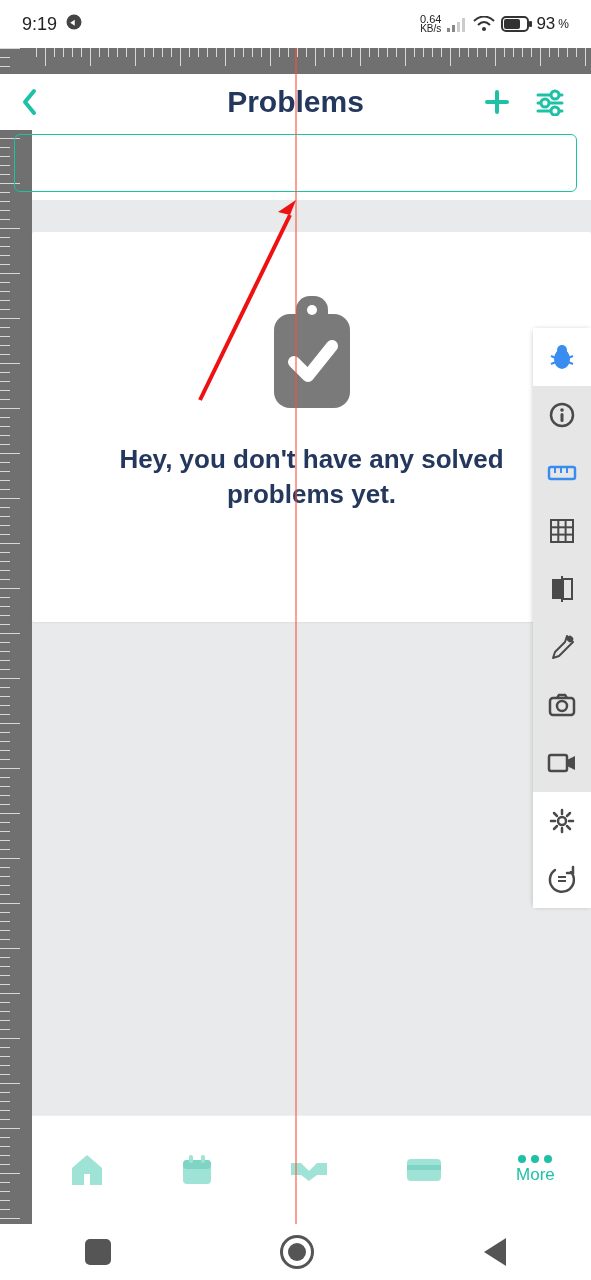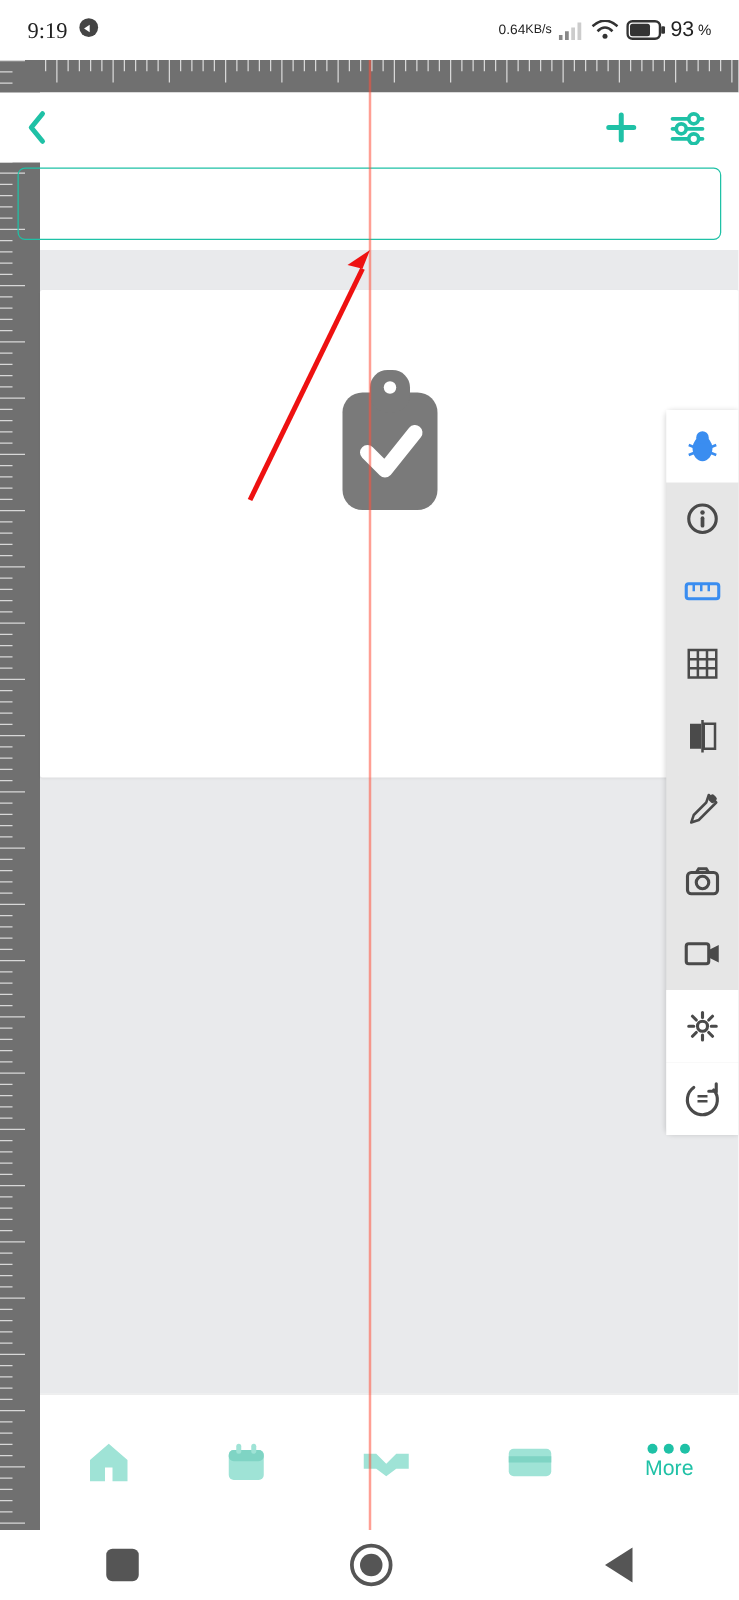--- a/index.html
+++ b/index.html
@@ -1,21 +1,21 @@
 <!DOCTYPE html>
 <html><head>
 <meta charset="utf-8">
 <style>
   html,body{margin:0;padding:0;font-family:-apple-system,Helvetica,Arial,sans-serif;background:#fff;}
   .screen{position:relative;width:591px;height:1280px;background:#fff;overflow:hidden;}
   
   .status-bar{position:absolute;top:0;left:0;right:0;height:48px;display:flex;align-items:center;justify-content:space-between;padding:0 22px;font-size:18px;color:#222;background:#fff;}
-  .status-left{display:flex;align-items:center;gap:8px;font-weight:500;font-family:Liberation Serif, serif;}
+  .status-left{display:flex;align-items:center;gap:8px;font-weight:500;}
   .status-right{display:flex;align-items:center;gap:6px;font-size:14px;}
-  .sr-kbs{display:flex;flex-direction:row;line-height:10px;font-size:10px;align-items:center;}
+  .sr-kbs{display:flex;flex-direction:column;line-height:10px;font-size:10px;align-items:center;}
   .sr-kbs .n{font-size:11px;}
   .sr-wifi svg,.sr-sig svg,.sr-bat svg{display:block;}
   .sr-bat{display:flex;align-items:center;gap:3px;}
   
   .ruler-top{position:absolute;top:48px;left:0;right:0;height:26px;background:#707070;}
   .ruler-left{position:absolute;top:48px;left:0;bottom:56px;width:32px;background:#707070;}
   .tick-v{position:absolute;left:0;height:1px;background:#d8d8d8;}
   .tick-h{position:absolute;top:0;width:1px;background:#d8d8d8;}
   
   .app-header{position:absolute;top:74px;left:0;right:0;height:56px;display:flex;align-items:center;justify-content:center;background:#fff;}
@@ -308,20 +308,21 @@
     </div>
 
   <div class="content-bg"></div>
 
   <div class="app-header">
     <span class="hdr-btn hdr-back">
       <svg width="20" height="30" viewBox="0 0 20 30">
           <path d="M14 4 L5 15 L14 26" stroke="#1fc1a6" stroke-width="4" fill="none" stroke-linecap="round" stroke-linejoin="round"></path>
         </svg>
     </span>
+    <span class="app-title">Problems</span>
     <span class="hdr-btn hdr-add">
       <svg width="28" height="28" viewBox="0 0 28 28">
           <path d="M14 4 V24 M4 14 H24" stroke="#1fc1a6" stroke-width="4" stroke-linecap="round"></path>
         </svg>
     </span>
     <span class="hdr-btn hdr-filter">
       <svg width="30" height="28" viewBox="0 0 30 28">
           <line x1="3" y1="7" x2="27" y2="7" stroke="#1fc1a6" stroke-width="3" stroke-linecap="round"></line>
           <circle cx="20" cy="7" r="4" fill="#fff" stroke="#1fc1a6" stroke-width="3"></circle>
           <line x1="3" y1="15" x2="27" y2="15" stroke="#1fc1a6" stroke-width="3" stroke-linecap="round"></line>
@@ -339,20 +340,22 @@
     <div class="empty-wrap">
       <span>
         <svg width="100" height="120" viewBox="0 0 100 120">
           <rect x="12" y="22" width="76" height="94" rx="16" fill="#7a7a7a"></rect>
           <rect x="34" y="4" width="32" height="34" rx="14" fill="#7a7a7a"></rect>
           <circle cx="50" cy="18" r="5" fill="#fff"></circle>
           <path d="M32 70 L46 84 L70 54" stroke="#fff" stroke-width="12" fill="none" stroke-linecap="round" stroke-linejoin="round"></path>
         </svg>
       </span>
       <div class="empty-text">
+        <div>Hey, you don't have any solved</div>
+        <div>problems yet.</div>
       </div>
     </div>
   </div>
 
   <div class="dev-toolbar">
     <div class="dev-item white active">
       <svg width="30" height="30" viewBox="0 0 30 30">
           <ellipse cx="15" cy="17" rx="8" ry="10" fill="#3a8df0"></ellipse>
           <circle cx="15" cy="8" r="5" fill="#3a8df0"></circle>
           <line x1="4" y1="14" x2="9" y2="16" stroke="#3a8df0" stroke-width="2"></line>

